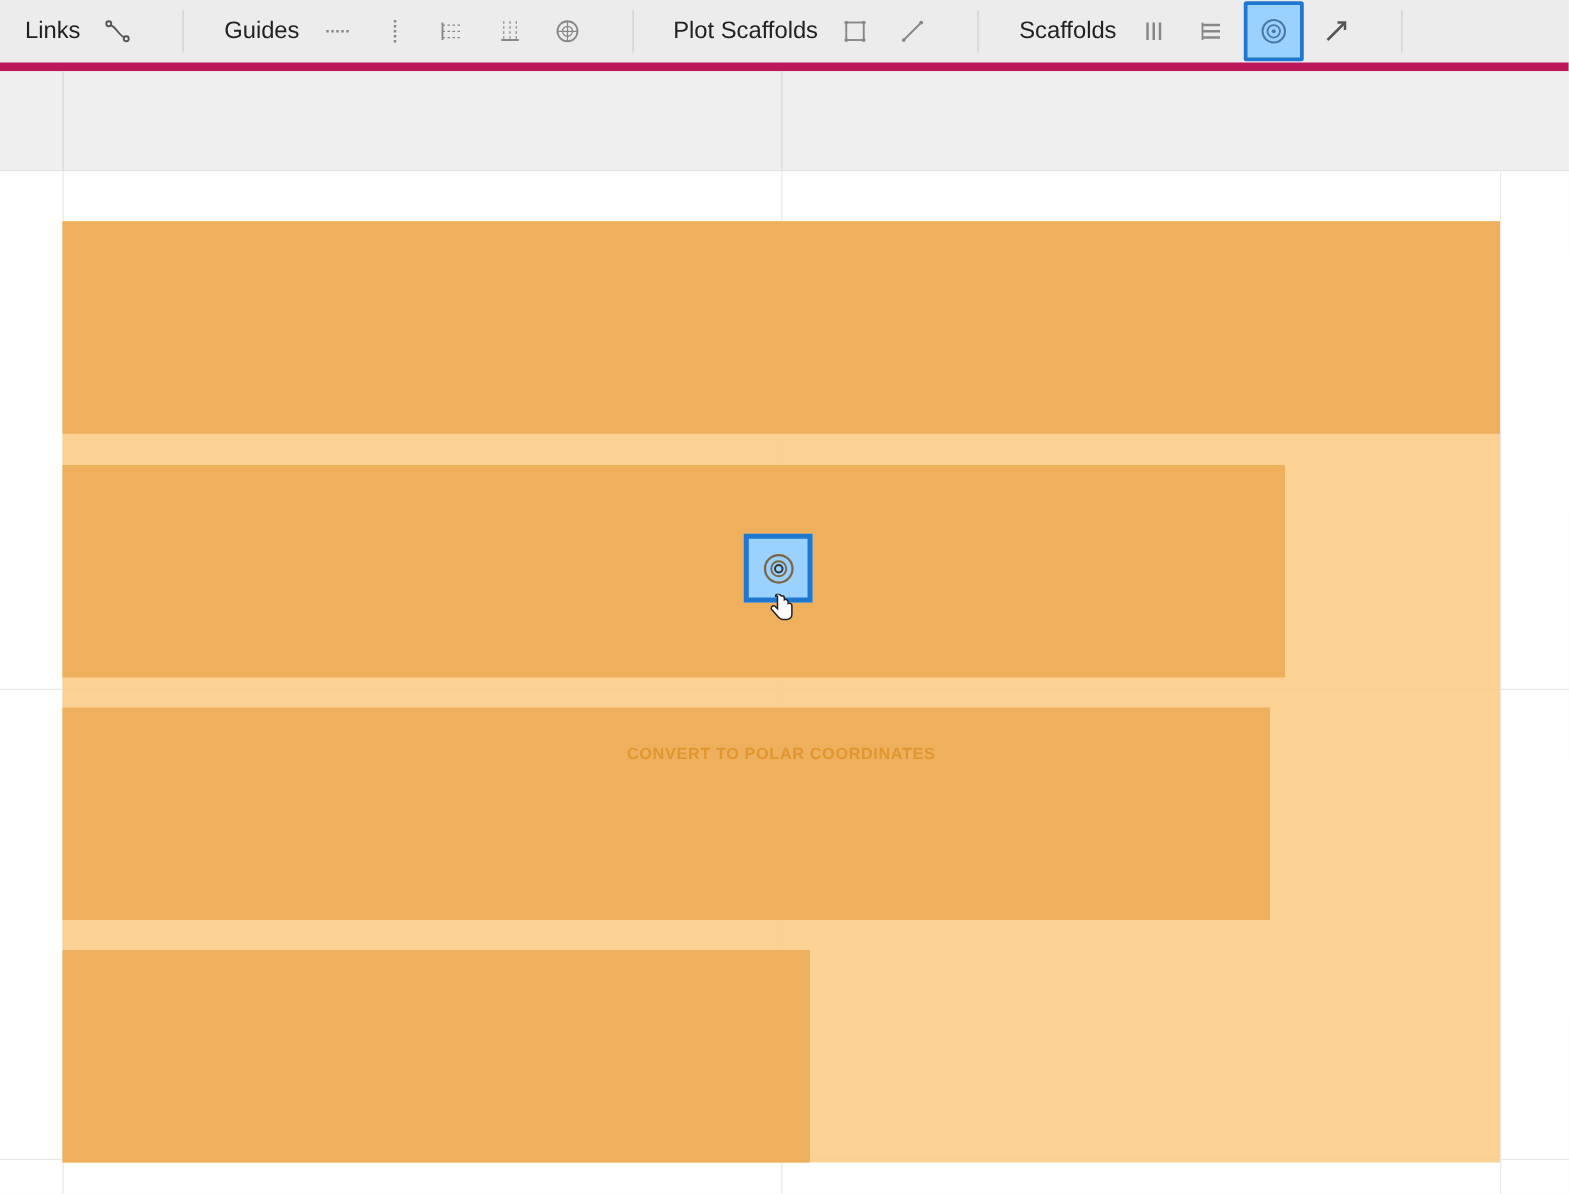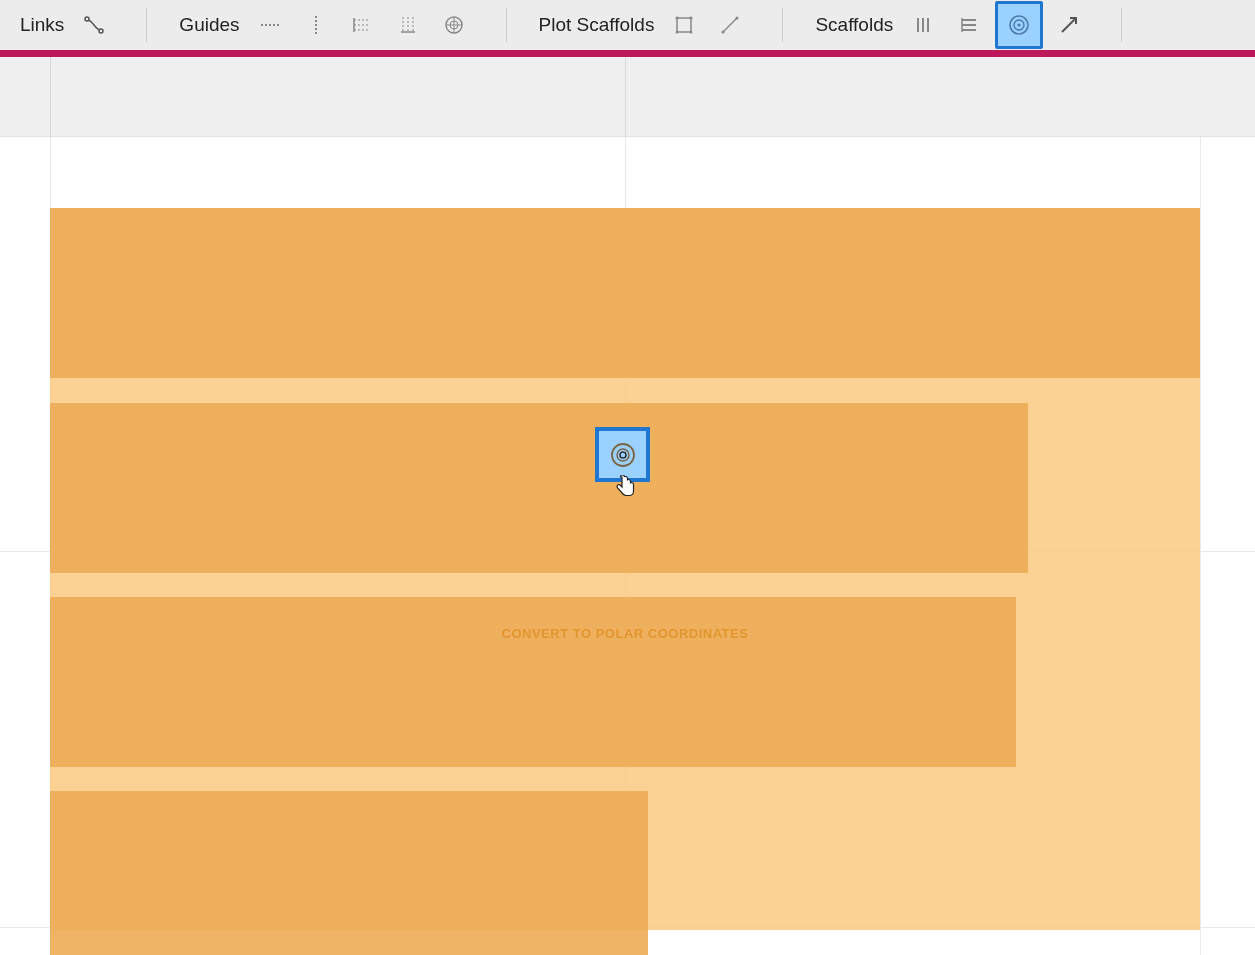--- a/index.html
+++ b/index.html
@@ -95,21 +95,20 @@
   .grid-v { position:absolute; top:0; bottom:0; width:1px; background:#e9e9e9; }
   .grid-h { position:absolute; left:0; right:0; height:1px; background:#e9e9e9; }
 
   .overlay {
     position: absolute;
     left: 50px;
     top: 40px;
     right: 55px;
     bottom: 25px;
     background: rgba(252, 201, 129, 0.85);
-    margin-top: 31px;
   }
   .bar {
     position: absolute;
     background: rgba(238, 172, 88, 0.92);
     height: 170px;
     left: 0;
   }
   .bar.b1 { top: 0; right: 0; }
   .bar.b2 { top: 195px; width: 85%; }
   .bar.b3 { top: 389px; width: 84%; }

